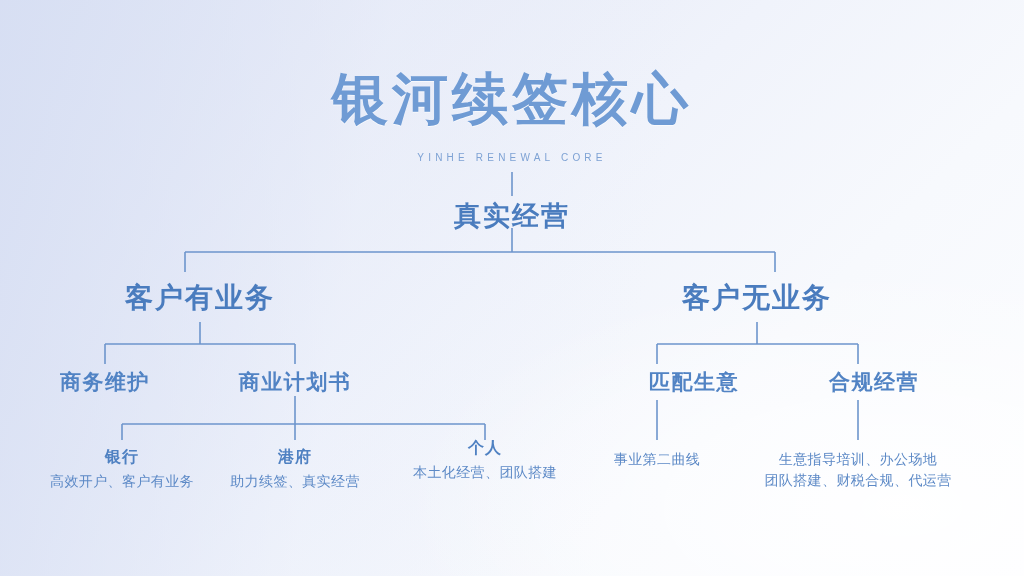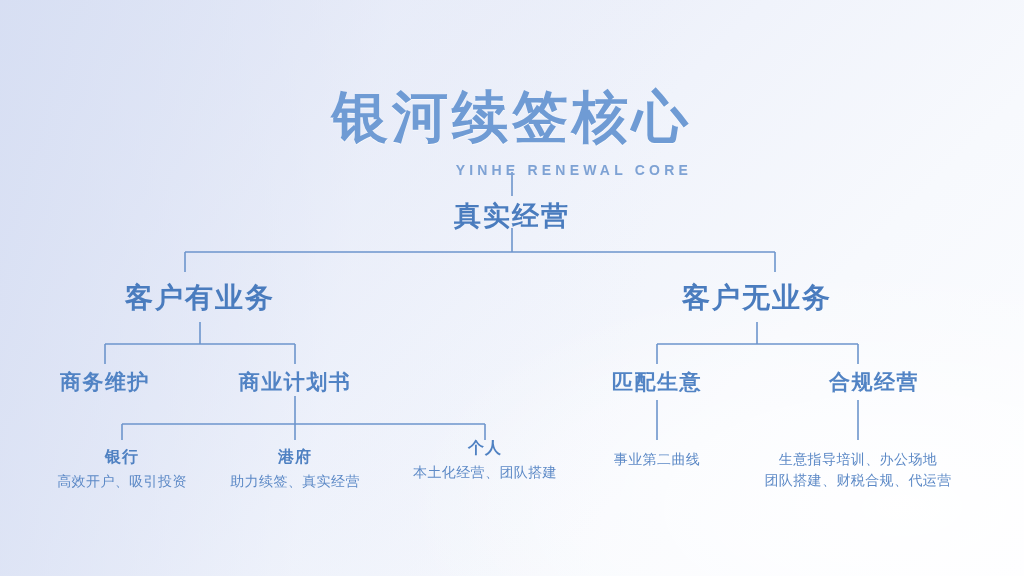--- a/index.html
+++ b/index.html
@@ -60,37 +60,37 @@
     text-align: center;
     white-space: nowrap;
     transform: translateX(-50%);
     color: #4e7fc0;
   }
 
   
   #title-block {
     position: absolute;
     left: 512px;
-    top: 86px;
+    top: 68px;
     transform: translateX(-50%);
-    text-align: right;
+    text-align: center;
     white-space: nowrap;
   }
   #main-title {
     font-size: 56px;
     font-weight: 700;
     color: #6f9bd4;
     letter-spacing: 4px;
     line-height: 1.12;
     text-shadow: 0 1px 0 rgba(255,255,255,0.6);
   }
   #subtitle {
-    margin-top: 13px;
-    font-size: 14px;
-    font-weight: 700;
+    margin-top: 21px;
+    font-size: 10px;
+    font-weight: 400;
     color: #7ea2d4;
     letter-spacing: 4.2px;
   }
 
   
   .lvl-root {
     font-size: 27px;
     font-weight: 700;
     color: #4a7cbe;
     letter-spacing: 2px;
@@ -174,26 +174,26 @@
     </div>
 
     <div class="node lvl-root" style="left:512px; top:198px;">真实经营</div>
 
     <div class="node lvl-2" style="left:200px; top:279px;">客户有业务</div>
     <div class="node lvl-2" style="left:757px; top:279px;">客户无业务</div>
 
     <div class="node lvl-3" style="left:105px; top:368px;">商务维护</div>
     <div class="node lvl-3" style="left:295px; top:368px;">商业计划书</div>
 
-    <div class="node lvl-3" style="left:657px; top:368px;font-family:Liberation Mono, monospace;">匹配生意</div>
+    <div class="node lvl-3" style="left:694px; top:368px;font-family:Liberation Mono, monospace;">匹配生意</div>
     <div class="node lvl-3" style="left:874px; top:368px;">合规经营</div>
 
     <div class="node" style="left:122px; top:447px;">
       <div class="lvl-4-title">银行</div>
-      <div class="lvl-4-desc">高效开户、吸引投资</div>
+      <div class="lvl-4-desc">高效开户、客户有业务</div>
     </div>
 
     <div class="node" style="left:295px; top:447px;">
       <div class="lvl-4-title">港府</div>
       <div class="lvl-4-desc">助力续签、真实经营</div>
     </div>
 
     <div class="node" style="left:485px; top:438px;">
       <div class="lvl-4-title">个人</div>
       <div class="lvl-4-desc">本土化经营、团队搭建</div>

